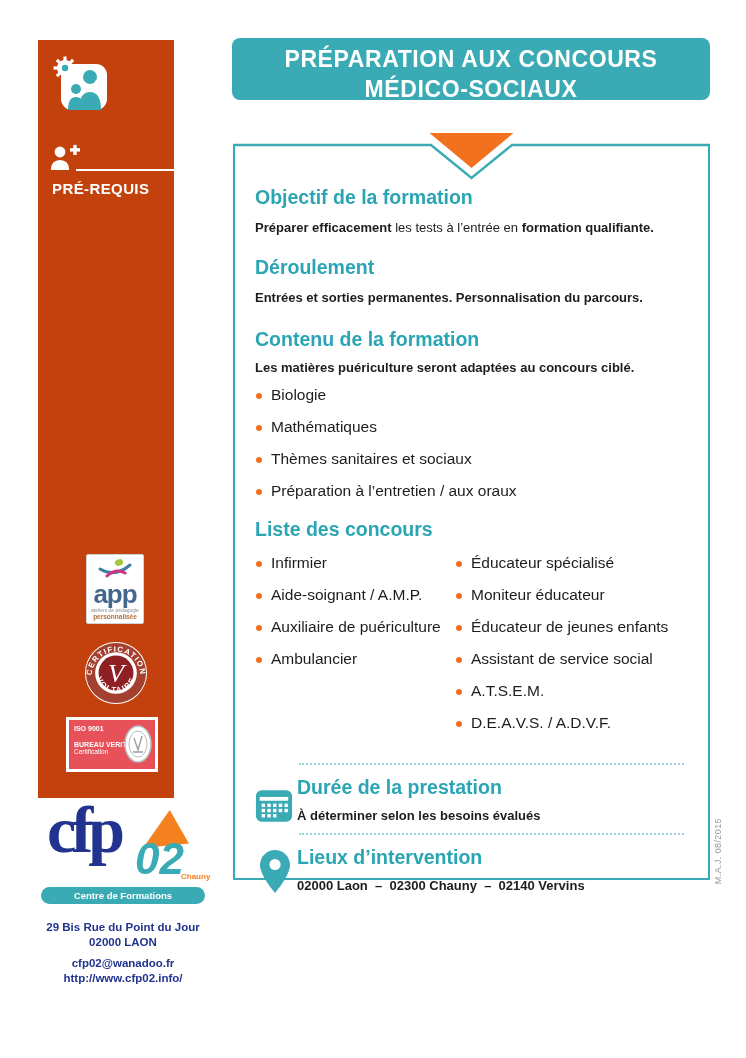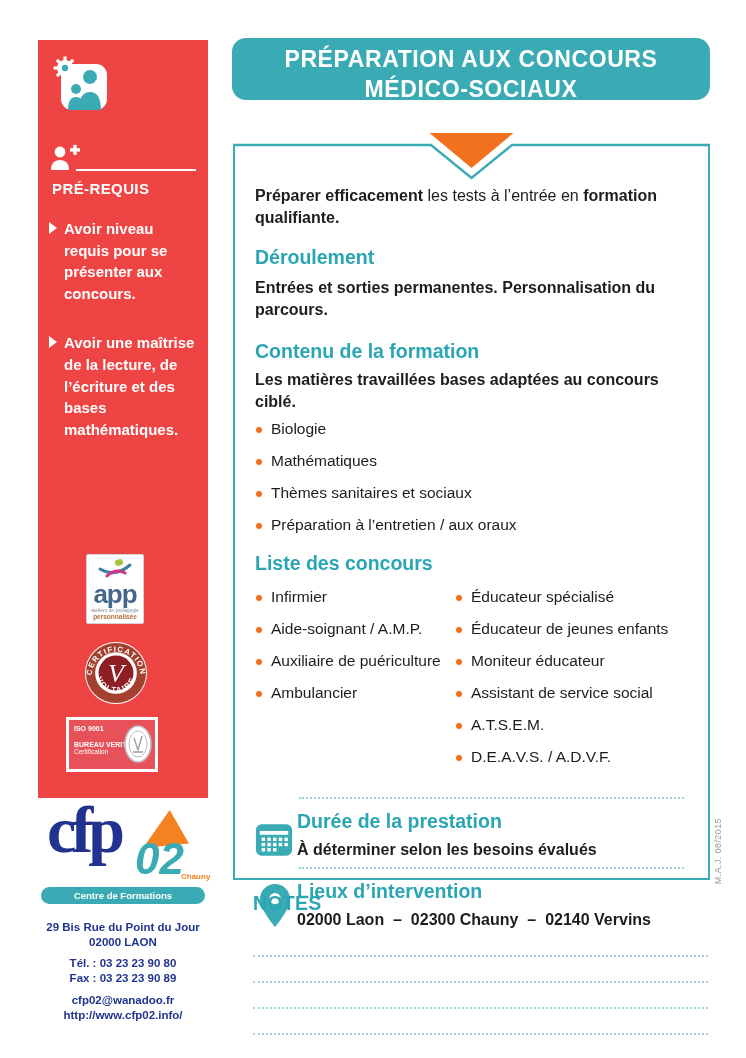--- a/index.html
+++ b/index.html
@@ -1,21 +1,21 @@
 <!DOCTYPE html>
 <html><head>
 <meta charset="utf-8">
 <style>
   * { box-sizing: border-box; margin: 0; padding: 0; }
   html,body { background:#ffffff; }
   body { font-family:"Liberation Sans", sans-serif; color:#1d1d1b; }
   .page { position:relative; width:746px; height:1058px; background:#fff; overflow:hidden; }
 
   
-  .sidebar { position:absolute; left:38px; top:40px; width:170px; height:758px; background:#ef4444; }
+  .sidebar { position:absolute; left:38px; top:40px; width:136px; height:758px; background:#c2410c; }
   .icon-top { position:absolute; left:12px; top:13px; width:60px; height:60px; }
   .personplus { position:absolute; left:12px; top:104px; width:32px; height:28px; }
   .rule-white { position:absolute; left:38px; top:129px; width:120px; height:2px; background:#ffffff; }
   .prerequis { position:absolute; left:14px; top:140px; color:#fff; font-size:15px; font-weight:bold; letter-spacing:.4px; }
   .sb-items { position:absolute; left:11px; top:178px; width:150px; }
   .sb-item { display:flex; gap:7px; margin-bottom:28px; color:#fff; font-size:15px; line-height:1.44; font-weight:bold; }
   .sb-arrow { flex:0 0 auto; margin-top:4px; width:0; height:0; border-left:8px solid #fff; border-top:6px solid transparent; border-bottom:6px solid transparent; }
 
   
   .logo-app { position:absolute; left:48px; top:514px; width:58px; height:70px; background:#fff; border:1px solid #cfd4d6; border-radius:2px; text-align:center; padding-top:2px; }
@@ -35,29 +35,29 @@
   .cfp-inner { position:relative; width:164px; height:100px; margin:0 auto; }
   .cfp-tri { position:absolute; left:102px; top:2px; width:46px; height:38px; background:#f58220; clip-path:polygon(0 100%, 58% 0, 100% 88%); }
   .cfp-cfp { position:absolute; left:6px; top:-16px; font-family:"Liberation Serif", serif; font-weight:bold; font-size:66px; letter-spacing:-5px; color:#21338f; z-index:3; }
   .cfp-02 { position:absolute; left:94px; top:26px; font-size:44px; font-weight:bold; color:#3aabb5; z-index:2;font-style:italic; }
   .cfp-aisne { position:absolute; left:140px; top:64px; font-size:8px; font-weight:bold; color:#f58220; z-index:2; }
   .cfp-pill { position:absolute; left:0; bottom:4px; width:164px; height:17px; background:#3aabb5; border-radius:9px; color:#fff; font-size:9.5px; font-weight:bold; text-align:center; line-height:17px; z-index:1; }
   .contact { position:absolute; left:30px; top:920px; width:186px; text-align:center; color:#21338f; font-weight:bold; font-size:11.5px; line-height:1.28; }
   .contact .grp { margin-bottom:7px; }
 
   
-  .banner { position:absolute; left:232px; top:38px; width:478px; height:62px; background:#3aabb5; border-radius:14px; color:#fff; text-align:center; font-weight:bold; font-size:23px; letter-spacing:.6px; line-height:1.32; padding-top:6px; }
+  .banner { position:absolute; left:232px; top:38px; width:478px; height:62px; background:#3aabb5; border-radius:8px; color:#fff; text-align:center; font-weight:bold; font-size:23px; letter-spacing:.6px; line-height:1.32; padding-top:6px; }
 
   
   .main-box { position:absolute; left:233px; top:145px; width:477px; height:735px; border:2px solid #3aabb5; border-top:none; }
   .notch { position:absolute; left:-2px; top:-14px; width:477px; height:50px; }
   .box-inner { position:relative; padding:40px 24px 0 20px; }
   h2.sec { color:#2aa5b3; font-size:19.5px; line-height:24px; font-weight:bold; }
   .mb8 { margin-bottom:8px; } .mb6 { margin-bottom:6px; }
-  .para { font-size:16px; line-height:22px; }
+  .para { font-size:13px; line-height:22px; }
   .b { font-weight:bold; }
   .p-objectif { margin-bottom:16px; }
   .p-deroulement { margin-bottom:18px; font-weight:bold; }
   .p-intro { margin-bottom:6px; font-weight:bold; }
   ul.blist { list-style:none; margin-bottom:10px; }
   ul.blist li { display:flex; align-items:flex-start; height:25px; font-size:15.5px;margin-top:7px; }
   .dot { flex:0 0 auto; width:6px; height:6px; border-radius:50%; background:#f2711f; margin:7px 9px 0 1px; }
   .cols { display:flex; margin-bottom:14px; }
   .col1 { width:200px; } .col2 { flex:1; }
   .sep { border-top:2px dotted #9ad3da; margin-left:44px; }
@@ -111,30 +111,20 @@
         <circle cx="10" cy="8" r="5.4"></circle>
         <path d="M1 26 Q1 16 10 16 Q19 16 19 26 Z"></path>
         <rect x="20" y="4.2" width="10" height="3.4"></rect>
         <rect x="23.3" y="0.9" width="3.4" height="10"></rect>
       </g>
     </svg>
     <div class="rule-white"></div>
 
     <div class="prerequis">PRÉ-REQUIS</div>
 
-    <div class="sb-items">
-      <div class="sb-item">
-        <span class="sb-arrow"></span>
-        <span>Avoir niveau requis pour se présenter aux concours.</span>
-      </div>
-      <div class="sb-item">
-        <span class="sb-arrow"></span>
-        <span>Avoir une maîtrise de la lecture, de l’écriture et des bases mathématiques.</span>
-      </div>
-    </div>
 
     <div class="logo-app">
       <svg width="40" height="20" viewBox="0 0 40 20" style="margin-top:1px;">
         <ellipse cx="24" cy="4.5" rx="4.2" ry="3.2" fill="#a6c43c" transform="rotate(-18 24 4.5)"></ellipse>
         <path d="M5 11 Q20 20 35 7" stroke="#3e7fa5" stroke-width="3" fill="none" stroke-linecap="round"></path>
         <path d="M12 18 Q21 10 30 15" stroke="#d23380" stroke-width="3" fill="none" stroke-linecap="round"></path>
       </svg>
       <span class="app-name">app</span>
       <span class="app-tag1">ateliers de pédagogie</span>
       <span class="app-tag2">personnalisée</span>
@@ -180,47 +170,44 @@
       <span class="cfp-aisne">Chauny</span>
       <div class="cfp-pill">Centre de Formations Personnalisées</div>
     </div>
   </div>
 
   <div class="contact">
     <div class="grp">
       <div>29 Bis Rue du Point du Jour</div>
       <div>02000 LAON</div>
     </div>
-    <div class="grp">
-      <div>Tél. : 03 23 23 90 80</div>
-      <div>Fax : 03 23 23 90 89</div>
-    </div>
     <div>cfp02@wanadoo.fr</div>
     <div>http://www.cfp02.info/</div>
   </div>
 
   <div class="banner">
     <div>PRÉPARATION AUX CONCOURS</div>
     <div>MÉDICO-SOCIAUX</div>
   </div>
 
   <div class="main-box">
     <svg class="notch" viewBox="0 0 477 50">
       <path d="M0 14 H198 L238.5 47 L279 14 H477" stroke="#3aabb5" stroke-width="2.4" fill="none"></path>
       <polygon points="196.5,2 280.5,2 238.5,37" fill="#f2711f"></polygon>
     </svg>
 
     <div class="box-inner">
+      <h2 class="sec mb8">Objectif de la formation</h2>
       <p class="para p-objectif"><span class="b">Préparer efficacement</span><span> les tests à l’entrée en </span><span class="b">formation qualifiante.</span></p>
 
       <h2 class="sec mb8">Déroulement</h2>
       <p class="para p-deroulement">Entrées et sorties permanentes. Personnalisation du parcours.</p>
 
       <h2 class="sec mb6">Contenu de la formation</h2>
-      <p class="para p-intro">Les matières travaillées bases adaptées au concours ciblé.</p>
+      <p class="para p-intro">Les matières puériculture seront adaptées au concours ciblé.</p>
       <ul class="blist">
         <li>
             <span class="dot"></span>
             <span>Biologie</span>
           </li>
         <li>
             <span class="dot"></span>
             <span>Mathématiques</span>
           </li>
         <li>
@@ -253,25 +240,25 @@
               <span>Ambulancier</span>
             </li>
         </ul>
         <ul class="blist col2">
           <li>
               <span class="dot"></span>
               <span>Éducateur spécialisé</span>
             </li>
           <li>
               <span class="dot"></span>
+              <span>Moniteur éducateur</span>
+            </li>
+          <li>
+              <span class="dot"></span>
               <span>Éducateur de jeunes enfants</span>
-            </li>
-          <li>
-              <span class="dot"></span>
-              <span>Moniteur éducateur</span>
             </li>
           <li>
               <span class="dot"></span>
               <span>Assistant de service social</span>
             </li>
           <li>
               <span class="dot"></span>
               <span>A.T.S.E.M.</span>
             </li>
           <li>
@@ -321,21 +308,14 @@
         <div class="txt">
           <h2 class="sec">Lieux d’intervention</h2>
           <p class="para">02000 Laon&nbsp; –&nbsp; 02300 Chauny&nbsp; –&nbsp; 02140 Vervins</p>
         </div>
       </div>
     </div>
   </div>
 
   <div class="maj">M.A.J. 08/2015</div>
 
-  <div class="notes">
-    <h2>NOTES</h2>
-    <div class="note-line"></div>
-    <div class="note-line"></div>
-    <div class="note-line"></div>
-    <div class="note-line"></div>
-  </div>
 
 </div>
 
 </body></html>

